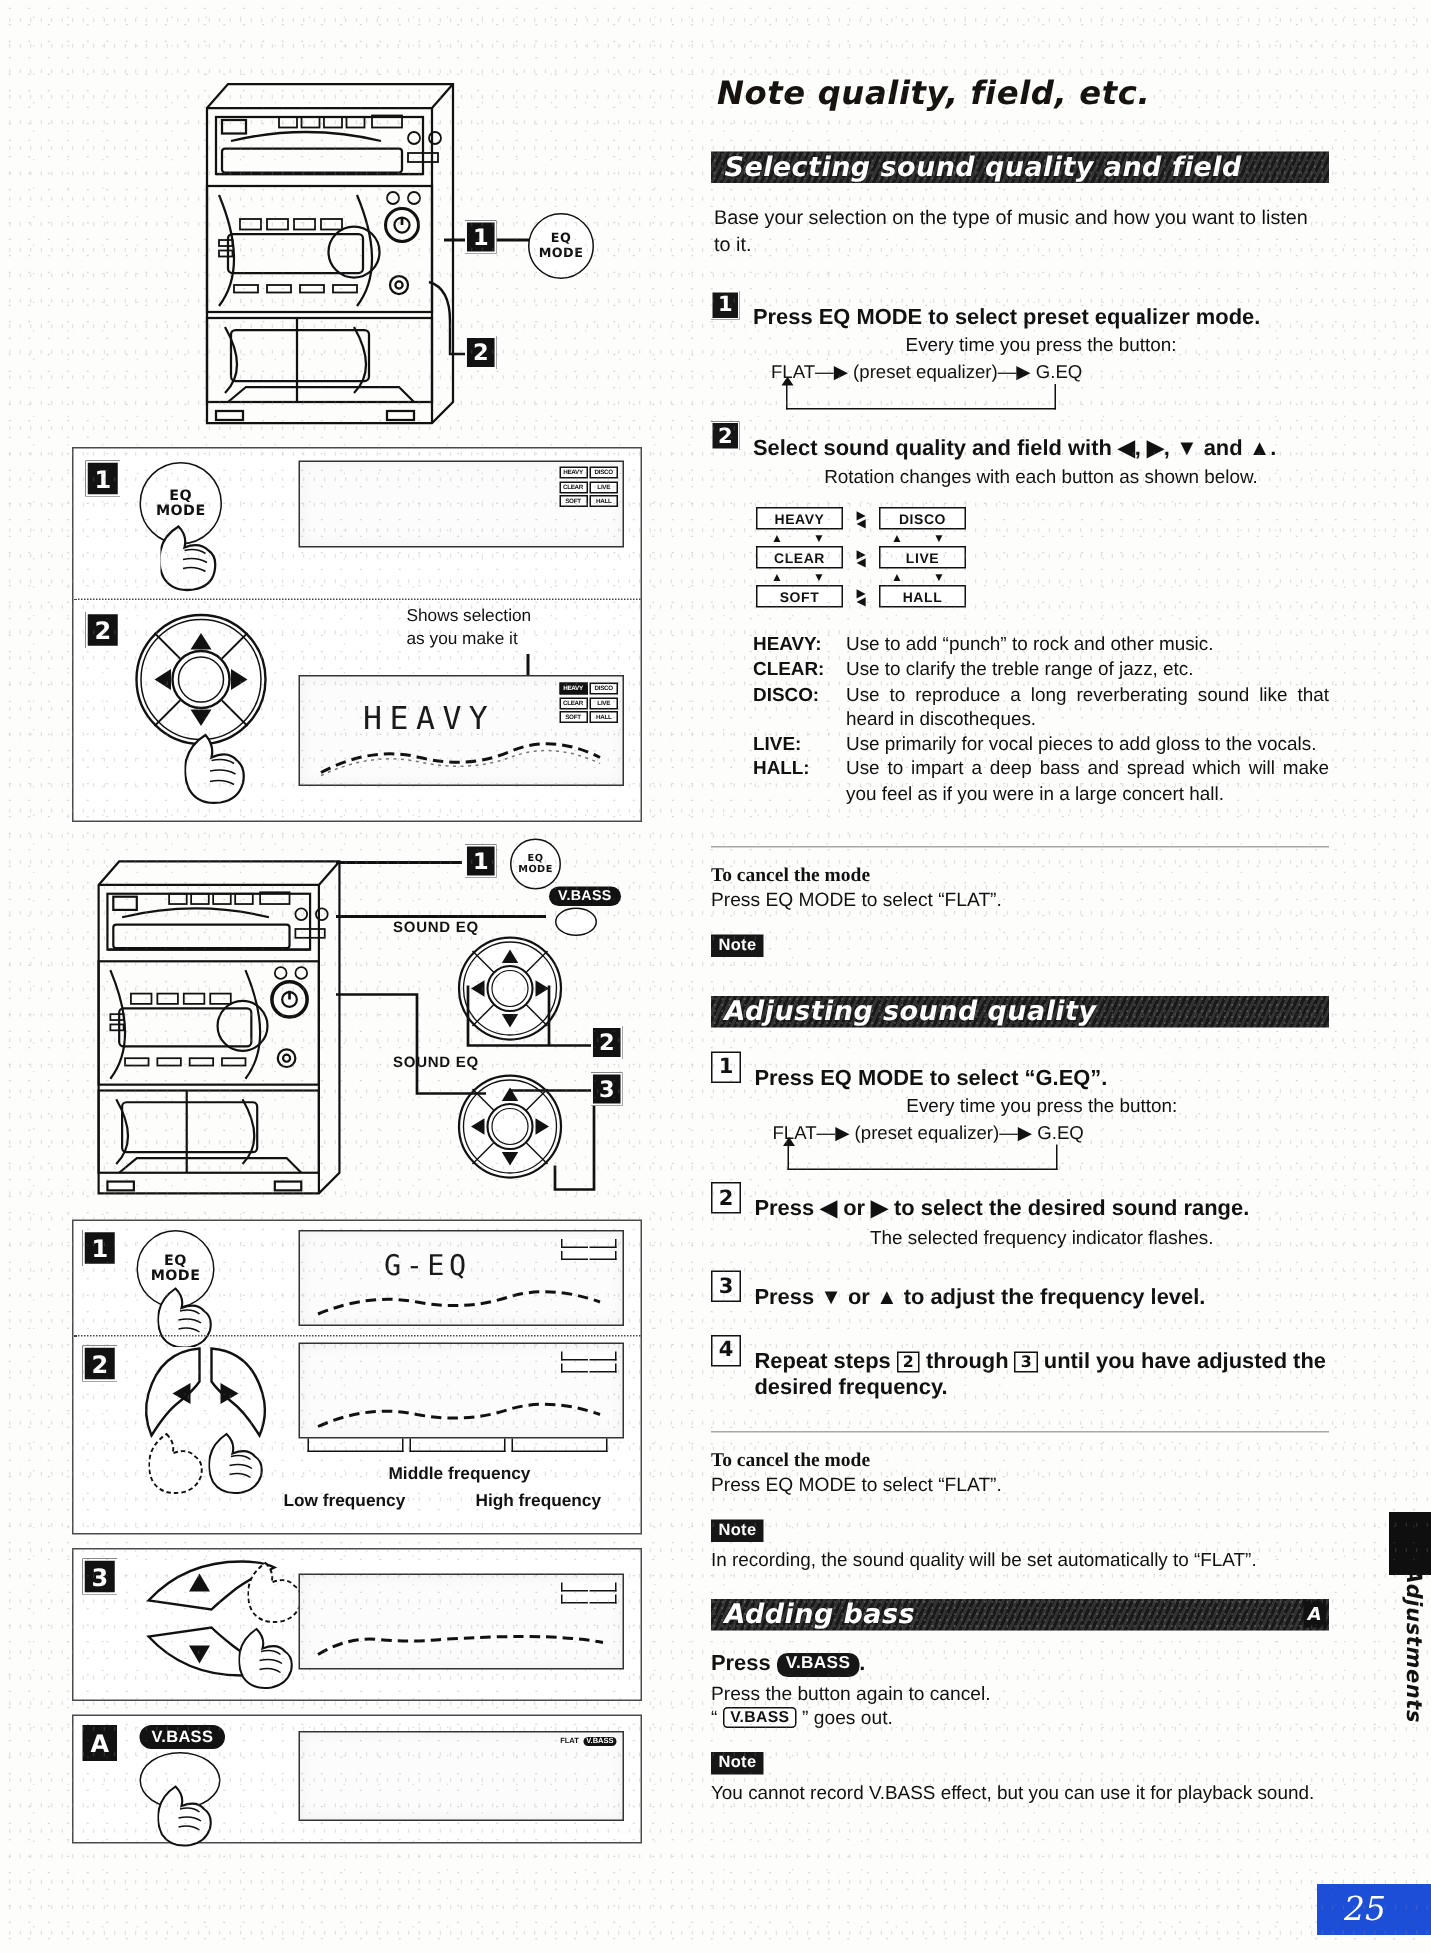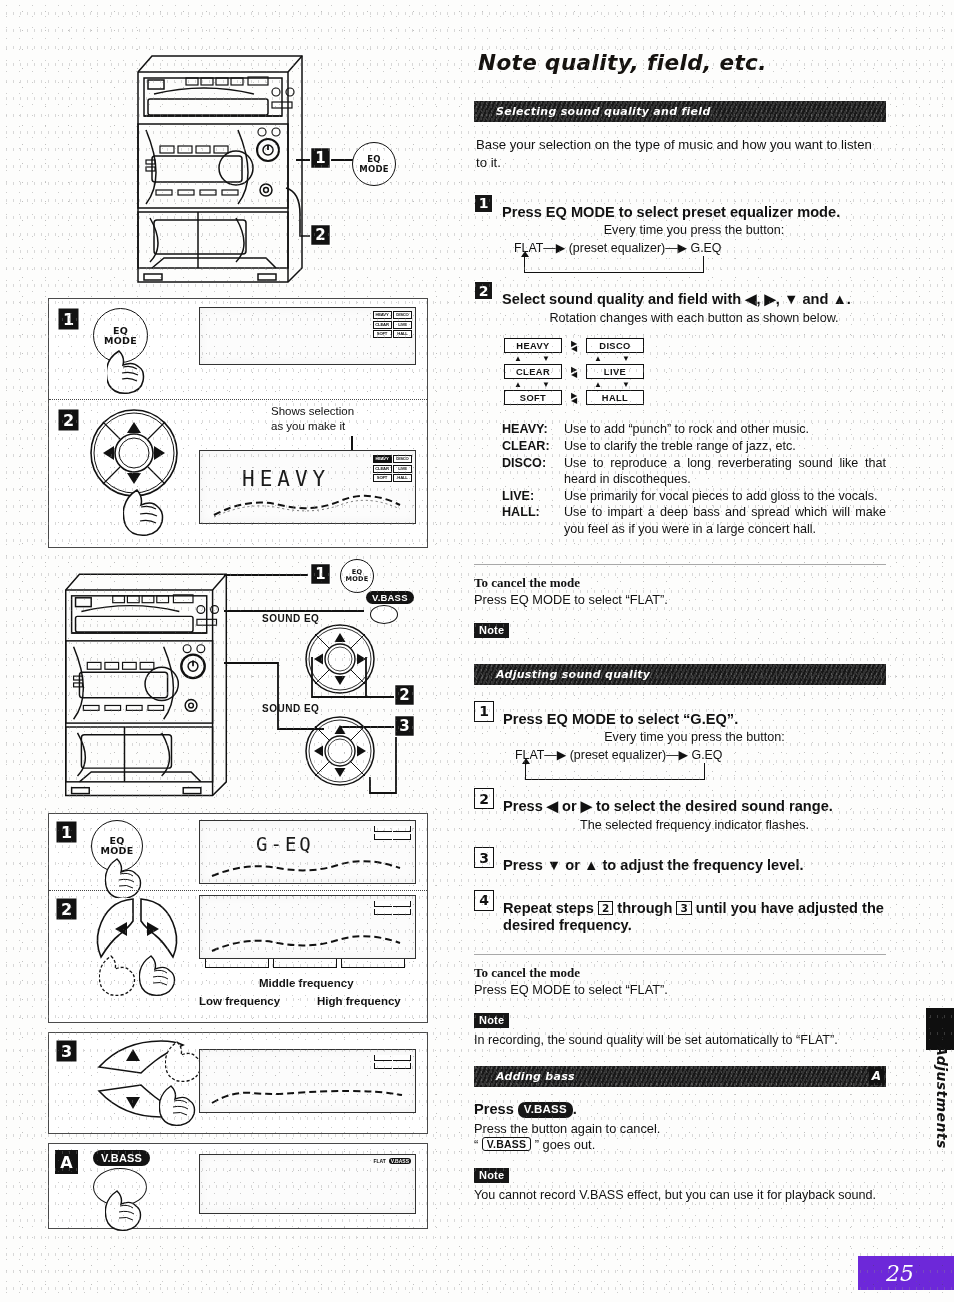--- a/index.html
+++ b/index.html
@@ -43,22 +43,22 @@
     background:
       repeating-linear-gradient(115deg, rgba(255,255,255,.10) 0 2px, rgba(0,0,0,.10) 2px 4px),
       radial-gradient(rgba(255,255,255,.18) .8px, transparent 1px),
       #1b1b1b;
     background-size:auto, 5px 4px, auto;
     display:flex;align-items:center;
     margin-bottom:14px;
   }
   .band-label{
     color:#fff;font-weight:bold;font-style:italic;
-    font-size:11px;letter-spacing:.3px;
-    padding-left:22px;
+    font-size:18px;letter-spacing:.3px;
+    padding-left:9px;
     font-family:"DejaVu Sans", sans-serif;
     text-shadow:0 0 1px #000;
   }
   .band-tag{
     position:absolute;right:2px;top:1px;
     width:15px;height:18px;background:#111;color:#fff;
     font-weight:bold;font-style:italic;font-size:12px;
     display:flex;align-items:center;justify-content:center;
     font-family:"DejaVu Sans", sans-serif;
   }
@@ -210,22 +210,22 @@
     position:absolute;right:0;top:1008px;width:28px;height:42px;background:#0f0f0f;
   }
   .sidetab-label{
     position:absolute;right:4px;top:1045px;
     writing-mode:vertical-rl;
     font-family:"DejaVu Sans", sans-serif;
     font-weight:bold;font-style:italic;font-size:14px;letter-spacing:.4px;
     color:#111;
   }
   .pagenum{
-    position:absolute;right:0;bottom:12px;width:96px;height:34px;
-    background:#6d28d9;color:#fff;
+    position:absolute;right:0;bottom:12px;width:76px;height:34px;
+    background:#1d4ed8;color:#fff;
     display:flex;align-items:center;justify-content:center;
     font-family:"DejaVu Serif", serif;font-style:italic;font-size:22px;
     padding-right:12px;box-sizing:border-box;
   }
 </style>
 </head>
 <body>
 
 <div class="page">
 
@@ -519,21 +519,21 @@
             <span style="border:none;border-bottom:1.5px solid #111;border-left:1.5px solid #111;height:5px;"></span>
             <span style="border:none;border-bottom:1.5px solid #111;border-right:1.5px solid #111;height:5px;"></span>
             <span style="border:none;border-bottom:1.5px solid #111;border-left:1.5px solid #111;height:5px;"></span>
             <span style="border:none;border-bottom:1.5px solid #111;border-right:1.5px solid #111;height:5px;"></span>
           </div>
         </div>
         <div class="brace" style="left:156px;top:68px;width:62px;height:8px;"></div>
         <div class="brace" style="left:224px;top:68px;width:62px;height:8px;"></div>
         <div class="brace" style="left:292px;top:68px;width:62px;height:8px;"></div>
         <div class="lbl b" style="left:210px;top:86px;font-size:11.5px;">Middle frequency</div>
-        <div class="lbl b" style="left:150px;top:104px;font-size:11.5px;">Low frequency</div>
+        <div class="lbl b" style="left:140px;top:104px;font-size:11.5px;">Low frequency</div>
         <div class="lbl b" style="left:268px;top:104px;font-size:11.5px;">High frequency</div>
       </div>
     </div>
 
     <div class="fig-box" style="height:100px;">
       <div class="badge" style="left:6px;top:6px;">3</div>
       <svg style="position:absolute;left:42px;top:4px;" width="104" height="92">
         <path d="M8 30 q24 -26 62 -26 q14 0 22 4 q-18 8 -28 16 q-10 8 -14 12 Z" fill="#fff" stroke="#111" stroke-width="1.6"></path>
         <path d="M8 54 q24 26 62 26 q14 0 22 -4 q-18 -8 -28 -16 q-10 -8 -14 -12 Z" fill="#fff" stroke="#111" stroke-width="1.6"></path>
         <path d="M42 12 l7 12 l-14 0 Z" fill="#111"></path>

